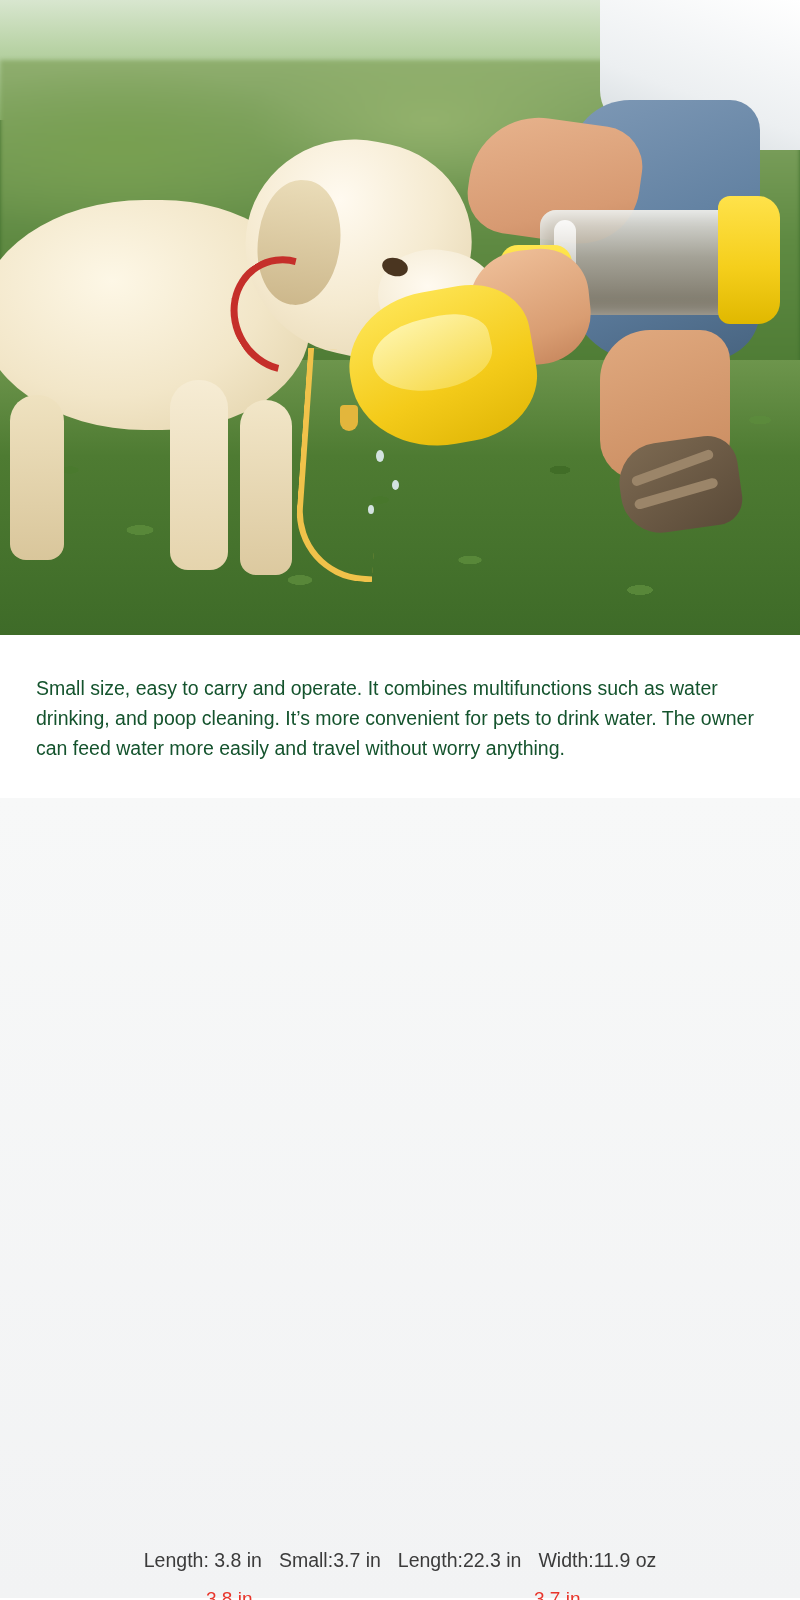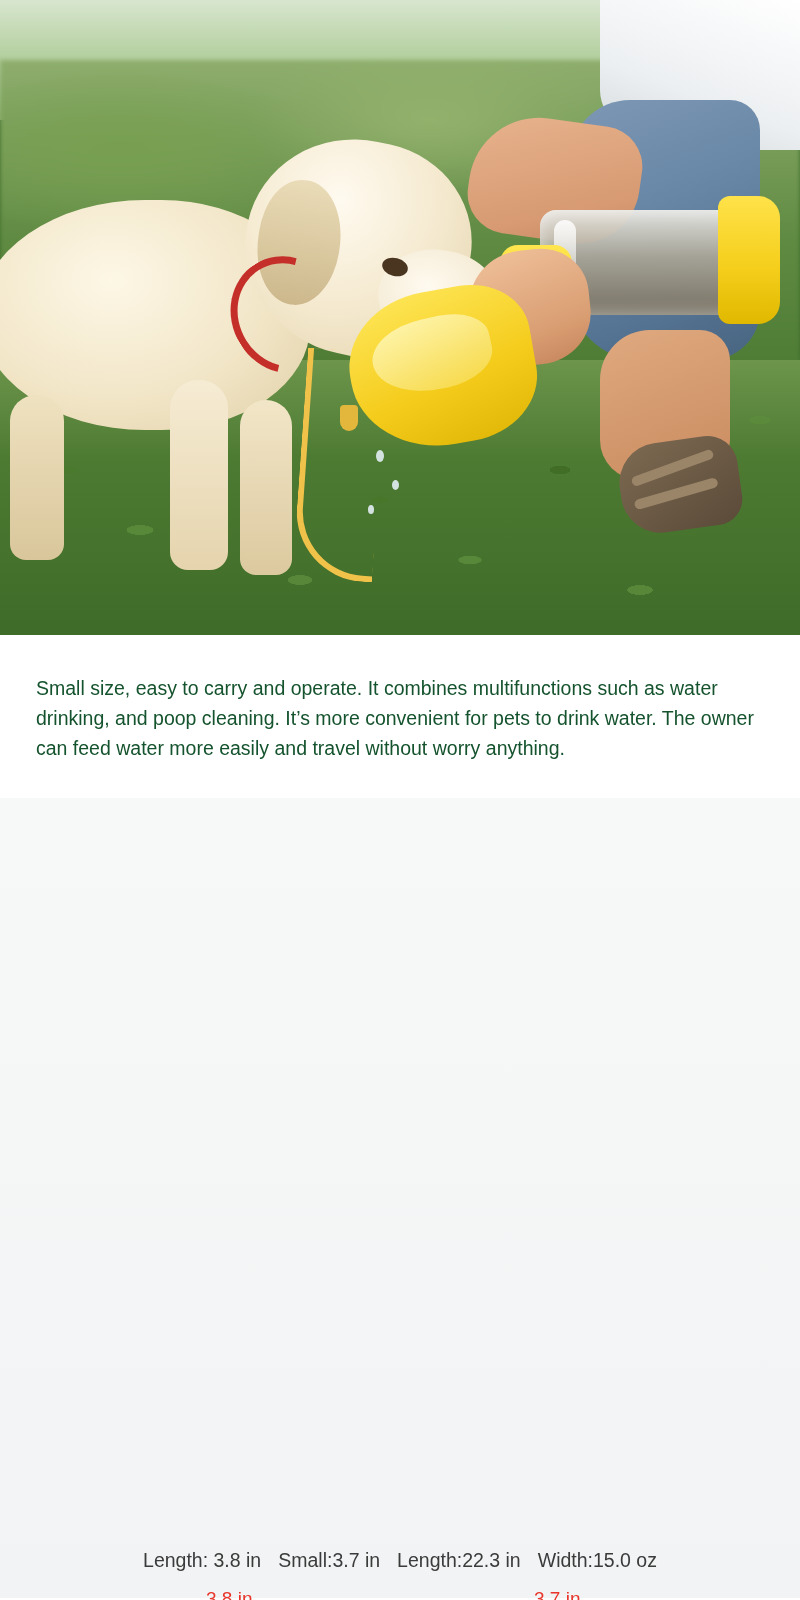--- a/index.html
+++ b/index.html
@@ -342,17 +342,17 @@
       
       
       
       
     </div>
 
     <div class="spec-row">
       <span><span>Length:</span> <span>3.8 in</span></span>
       <span><span>Small:</span><span>3.7 in</span></span>
       <span><span>Length:</span><span>22.3 in</span></span>
-      <span><span>Width:</span><span>15.0 oz</span></span>
+      <span><span>Width:</span><span>11.9 oz</span></span>
     </div>
 
   </div>
 </div>
 
 </body></html>

